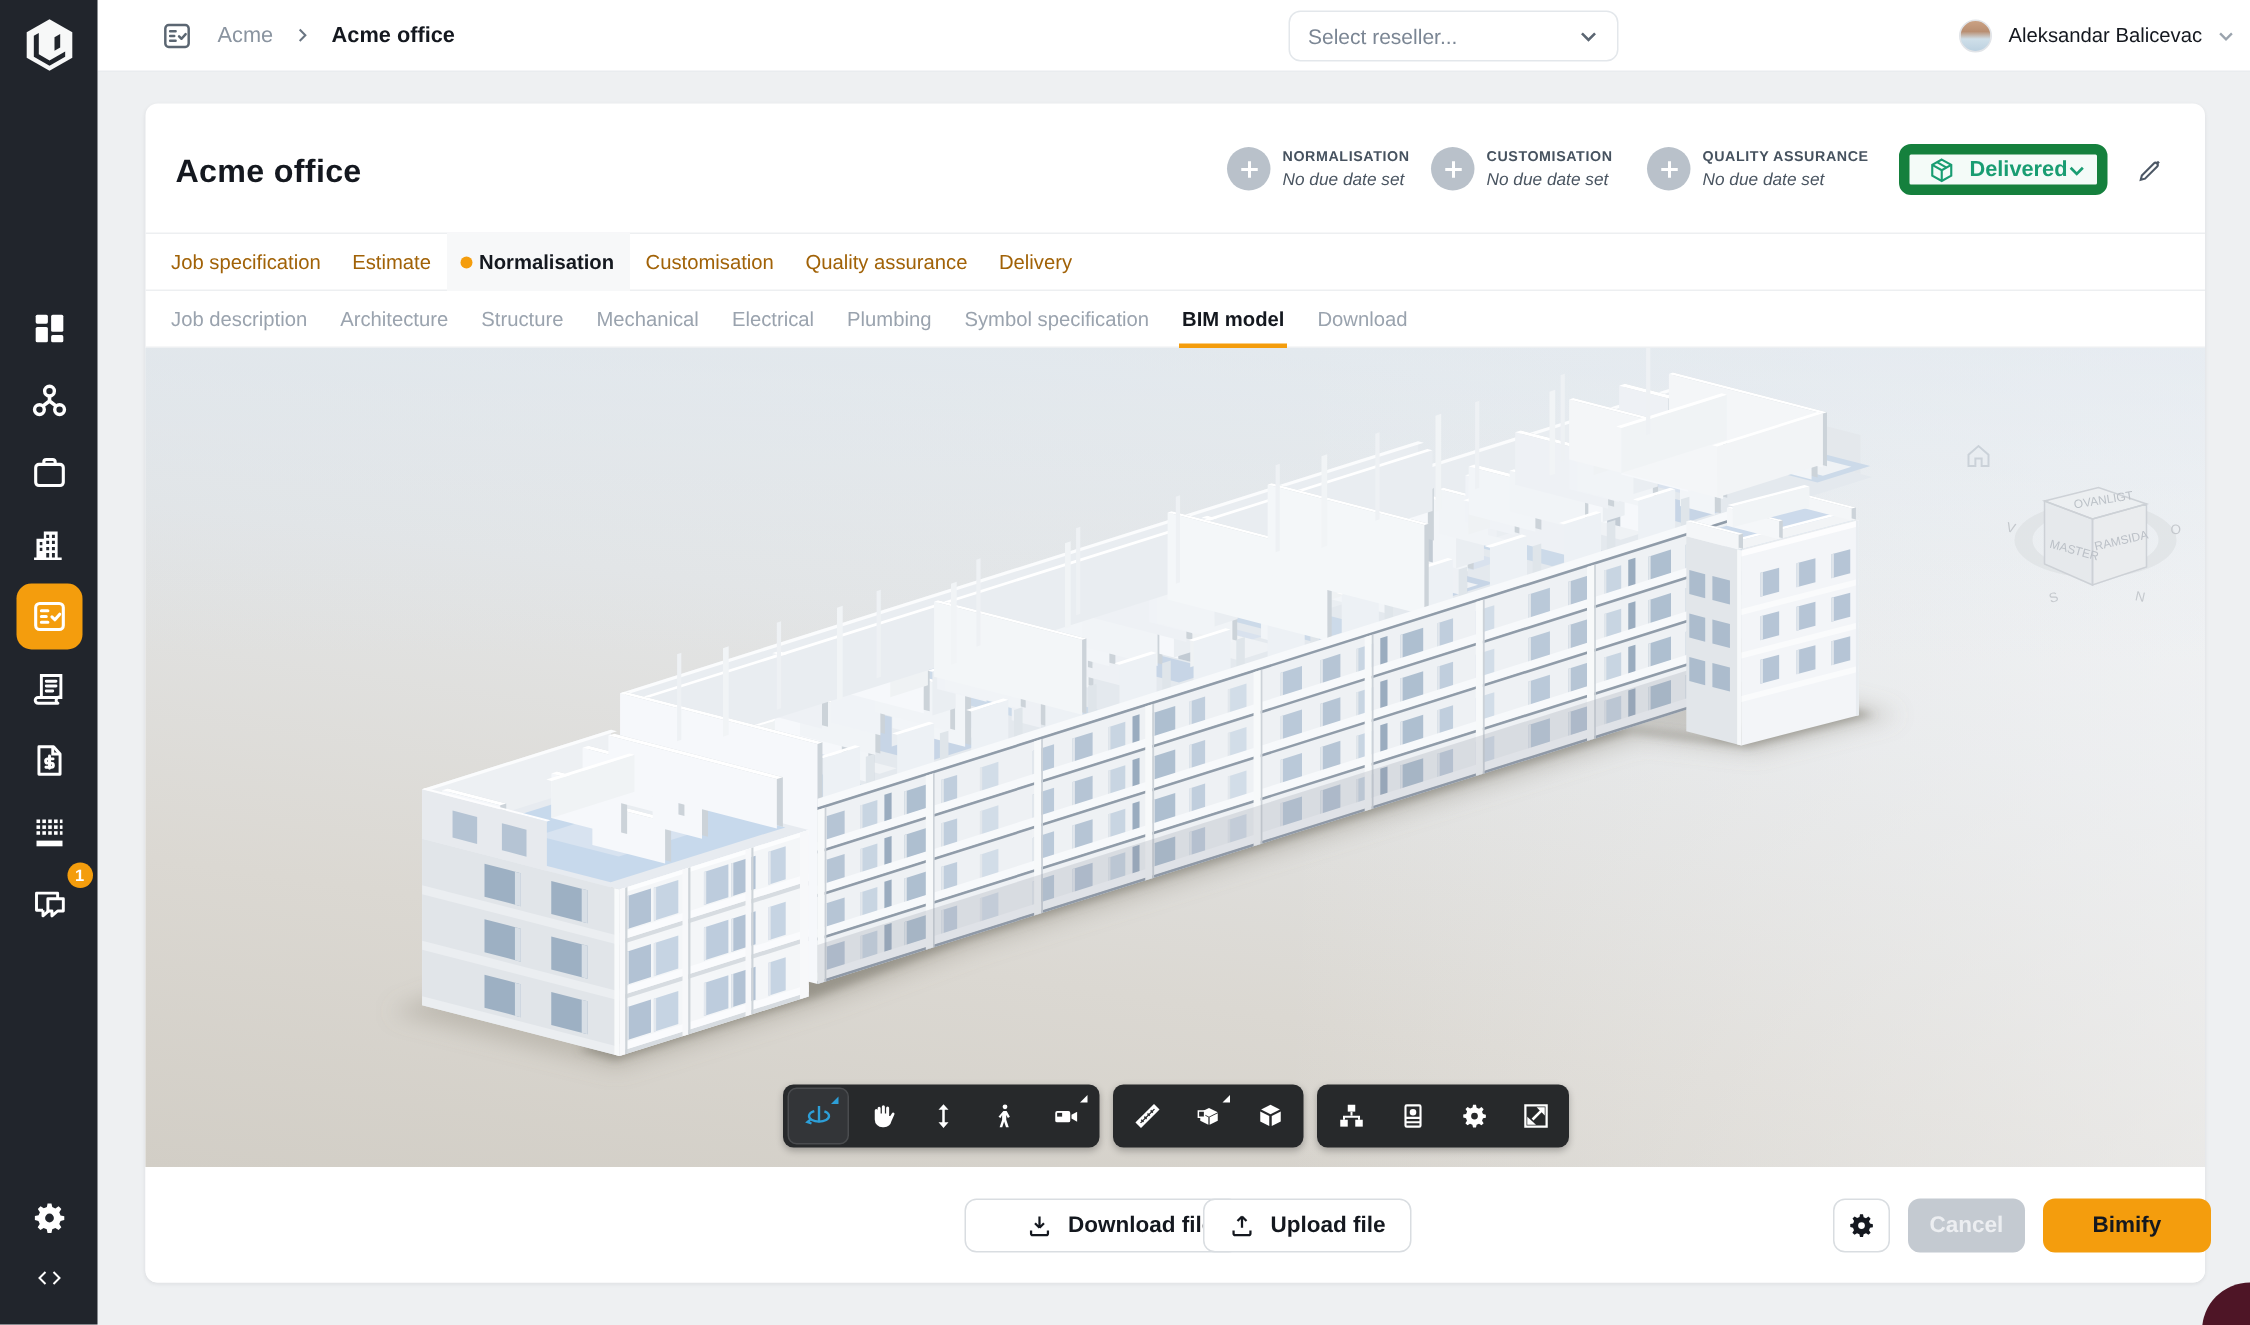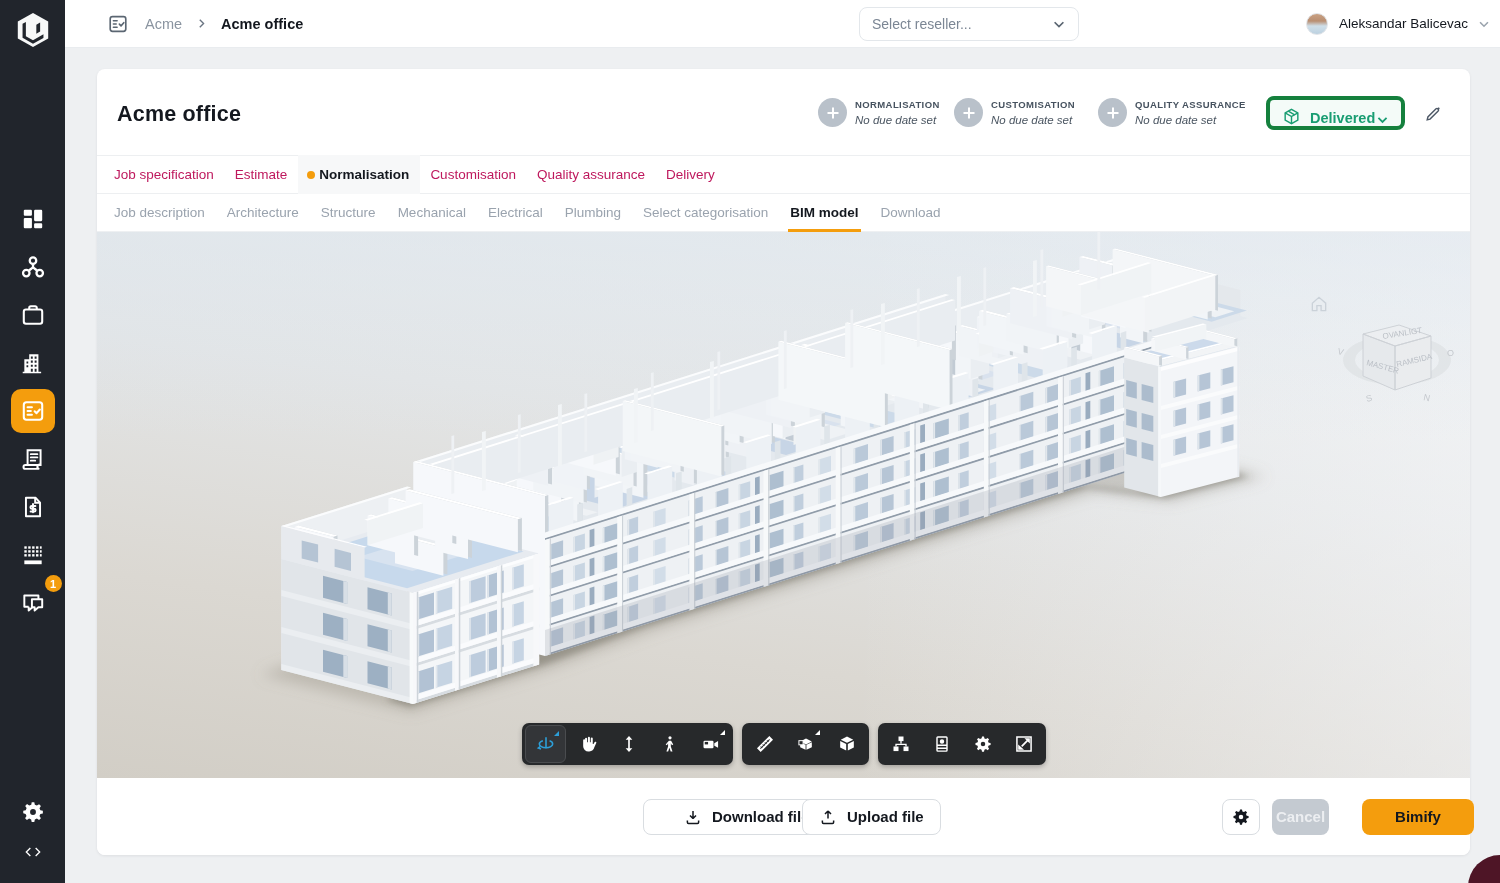--- a/index.html
+++ b/index.html
@@ -20,24 +20,24 @@
 .user { position:absolute; top:0; height:47px; display:flex; align-items:center; }
 .avatar { width:22px; height:22px; border-radius:50%; background:linear-gradient(180deg,#caa183 0%,#b98f72 35%,#cfdfe9 60%,#bcd1e0 100%); margin-right:11px; border:1px solid #e1e4e8;}
 .uname { color:#14181f; font-size:13.5px; white-space:nowrap; }
 .card { position:absolute; left:97px; top:69px; width:1373px; height:786px; background:#fff; border-radius:8px; box-shadow:0 1px 3px rgba(20,30,40,.08); z-index:10; }
 .title { position:absolute; left:20px; top:33px; font-size:21.5px; font-weight:bold; color:#14181f; letter-spacing:.2px; }
 .stitem { position:absolute; top:29px; display:flex; align-items:center; }
 .plus { width:29px; height:29px; border-radius:50%; background:#b9c1ca; color:#fff; display:flex; align-items:center; justify-content:center; margin-right:8px; flex:none;}
 .stlbl { white-space:nowrap; }
 .stlbl div:first-child { font-size:9.5px; font-weight:bold; color:#46525f; letter-spacing:.4px; }
 .stlbl div:last-child { font-size:11.5px; font-style:italic; color:#4a5561; margin-top:4px; }
-.delivered { position:absolute; top:27px; left:1169px; width:139px; height:34px; border:4px solid #15803d; background:#f4fbf8; border-radius:8px; display:flex; align-items:flex-end; padding:0 12px; color:#199d72; font-size:14.5px; font-weight:bold; } .delivered svg { flex:none; }
+.delivered { position:absolute; top:27px; left:1169px; width:139px; height:34px; border:7px solid #15803d; background:#f4fbf8; border-radius:8px; display:flex; align-items:center; padding:0 12px; color:#199d72; font-size:14.5px; font-weight:bold; } .delivered svg { flex:none; }
 .pencil { position:absolute; top:37px; left:1327px; width:17px; height:17px; }
 .tabs1 { position:absolute; left:0; top:86px; width:100%; height:39px; border-top:1px solid #edeff1; border-bottom:1px solid #edeff1; display:flex; align-items:center; padding-left:17px; }
-.tab1 { color:#be185d; font-size:13.5px; padding:0 10.5px; height:39px; display:flex; align-items:center; white-space:nowrap;}
+.tab1 { color:#a16207; font-size:13.5px; padding:0 10.5px; height:39px; display:flex; align-items:center; white-space:nowrap;}
 .tab1.active { background:#f7f8f9; color:#14181f; font-weight:bold; }
 .dot { width:8px; height:8px; background:#f49d0d; border-radius:50%; margin-right:4px; margin-left:-1px;}
 .tabs2 { position:absolute; left:0; top:125px; width:100%; height:38px; display:flex; align-items:center; padding-left:17px; border-bottom:1px solid #eef0f2;}
 .tab2 { color:#9aa3ae; font-size:13.5px; padding:0 11px; height:38px; display:flex; align-items:center; position:relative; white-space:nowrap;}
 .tab2.active { color:#14181f; font-weight:bold;text-align:center; }
 .tab2.active:after { content:""; position:absolute; left:9px; right:9px; bottom:0; height:3px; background:#f49d0d; }
 .viewer { position:absolute; left:0; top:163px; width:1373px; height:546px; overflow:hidden; background:linear-gradient(to bottom, rgba(220,229,237,0.5) 0%, rgba(220,229,237,0) 38%),linear-gradient(to right, rgba(246,247,249,0) 55%, rgba(246,247,249,0.55) 100%),linear-gradient(8deg,#d2cec6 0%,#dbd8d2 28%,#e3e5e6 60%,#eaedef 88%,#edeff2 100%); }
 .toolbar { position:absolute; bottom:13px; left:425px; display:flex; }
 .tgroup { background:#27292b; border-radius:7px; height:42px; display:flex; align-items:center; padding:0 2px; margin-right:9px; box-shadow:0 2px 5px rgba(0,0,0,.25); }
 .tbtn { width:41px; height:38px; display:flex; align-items:center; justify-content:center; position:relative; }
@@ -243,21 +243,21 @@
     <div class="tab1">Quality assurance</div>
     <div class="tab1">Delivery</div>
   </div>
   <div class="tabs2">
     <div class="tab2" style="padding-left:0;">Job description</div>
     <div class="tab2">Architecture</div>
     <div class="tab2">Structure</div>
     <div class="tab2">Mechanical</div>
     <div class="tab2">Electrical</div>
     <div class="tab2">Plumbing</div>
-    <div class="tab2">Select categorisation</div>
+    <div class="tab2">Symbol specification</div>
     <div class="tab2 active">BIM model</div>
     <div class="tab2">Download</div>
   </div>
   <div class="viewer">
     <svg id="bldg" width="1373" height="546" viewBox="0 0 1373 546">
         <defs>
 <filter id="blur7" x="-25%" y="-25%" width="150%" height="150%">
             <feGaussianBlur stdDeviation="7"></feGaussianBlur>
           </filter>
 <filter id="blur3" x="-25%" y="-25%" width="150%" height="150%">
@@ -1079,17 +1079,17 @@
       <svg width="18" height="18" viewBox="0 0 24 24" fill="none" stroke="#14181f" stroke-width="2" style="margin-right:10px;">
           <path d="M12 14V4m0 0L8 8m4-4l4 4M4.5 16.5v2.5a1.5 1.5 0 0 0 1.5 1.5h12a1.5 1.5 0 0 0 1.5-1.5v-2.5"></path>
         </svg>
       Upload file
     </div>
     <div class="btn white" style="position:absolute; left:1125px; width:38px; padding:0;">
       <svg width="20" height="20" viewBox="0 0 24 24" fill="#14181f">
           <path d="M10.8 3h2.4l.5 2.3 1.9.8 2-1.3 1.7 1.7-1.3 2 .8 1.9 2.3.5v2.4l-2.3.5-.8 1.9 1.3 2-1.7 1.7-2-1.3-1.9.8-.5 2.3h-2.4l-.5-2.3-1.9-.8-2 1.3-1.7-1.7 1.3-2-.8-1.9L3 13.2v-2.4l2.3-.5.8-1.9-1.3-2 1.7-1.7 2 1.3 1.9-.8zM12 9.3a2.7 2.7 0 1 0 0 5.4 2.7 2.7 0 0 0 0-5.4z"></path>
         </svg>
     </div>
-    <div class="btn" style="position:absolute; left:1175px; width:57px; background:#c4cad1; color:#eceef1;">Cancel</div>
+    <div class="btn" style="position:absolute; left:1175px; width:78px; background:#c4cad1; color:#eceef1;">Cancel</div>
     <div class="btn" style="position:absolute; left:1265px; width:112px; background:#f49d0d; color:#14181f;text-align:center;">Bimify</div>
   </div>
 </div>
 <div class="intercom"></div>
 
 </body></html>

